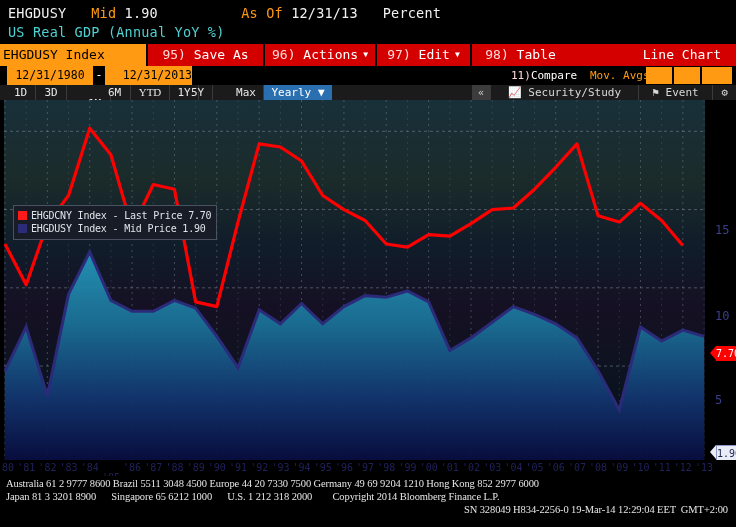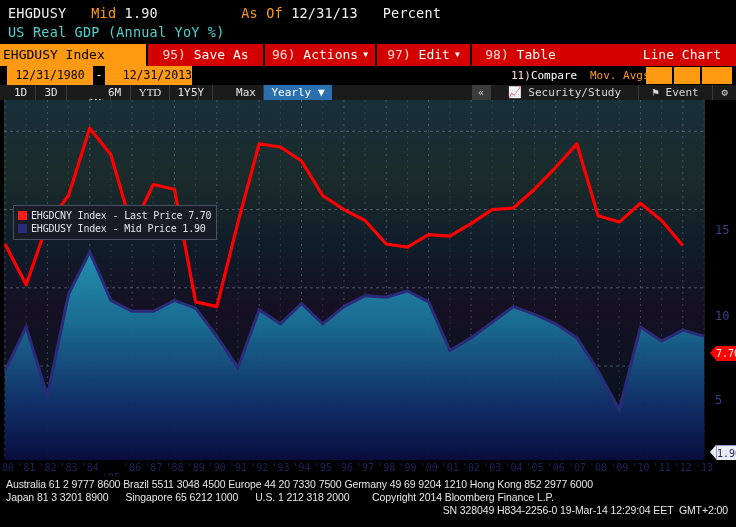--- a/index.html
+++ b/index.html
@@ -65,21 +65,21 @@
   .lgtxt{font-size:10px;color:#dfe3ea;letter-spacing:-.2px;}
 
   
   .mk{position:absolute;height:15px;line-height:15px;font-size:10px;text-align:center;color:#fff;}
   .mkred{background:#ff0000;}
   .mkblue{background:#e9ecf5;color:#1c2250;border:1px solid #8f96c8;}
   .mkarrow{position:absolute;width:0;height:0;border-top:7px solid transparent;border-bottom:7px solid transparent;}
 
   
   .ftr{position:absolute;left:0;top:476px;width:736px;height:51px;background:#000;}
-  .ftr div{position:absolute;left:6px;white-space:pre;font-size:10.5px;color:#e6e6e6;font-family:Liberation Sans, sans-serif;letter-spacing:-.1px;}
+  .ftr div{position:absolute;left:6px;white-space:pre;font-size:10.5px;color:#e6e6e6;font-family:Liberation Serif, serif;letter-spacing:-.1px;}
   .f1{top:2px;}
   .f2{top:15px;}
   .f3{top:28px;left:auto!important;right:8px;}
 </style>
 </head>
 <body>
 
 <div class="screen">
 
   <div class="hdr">

